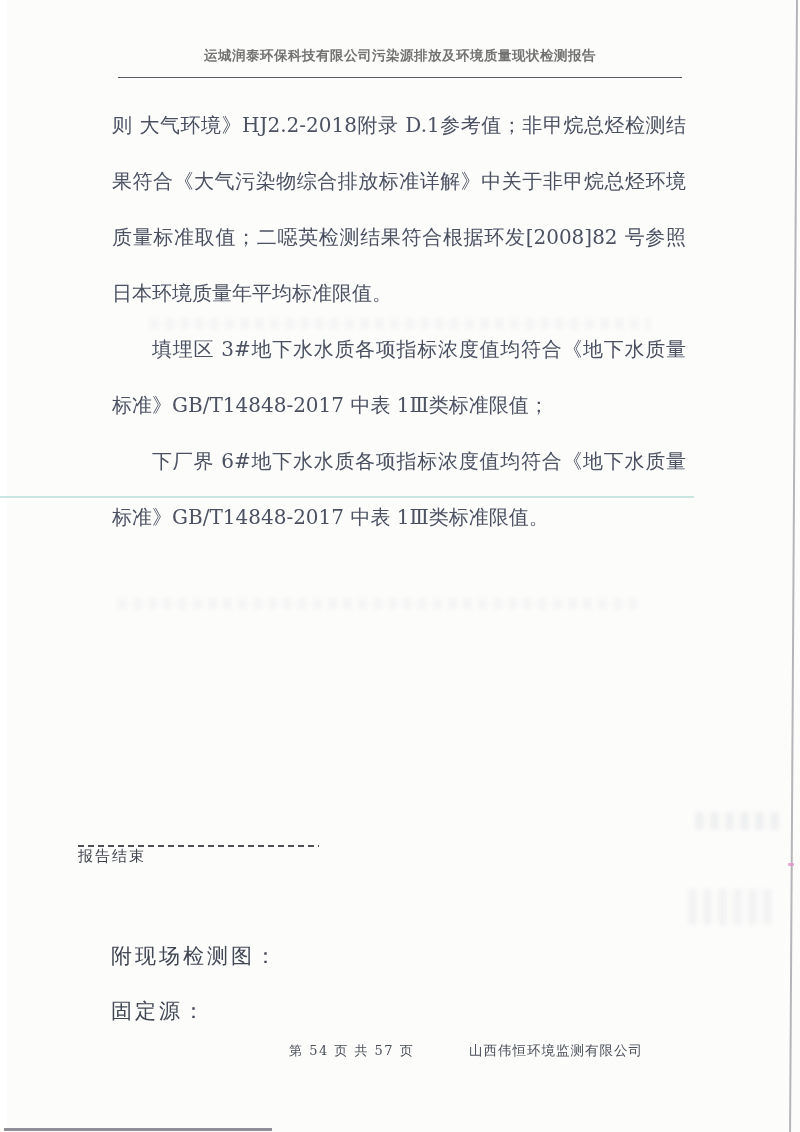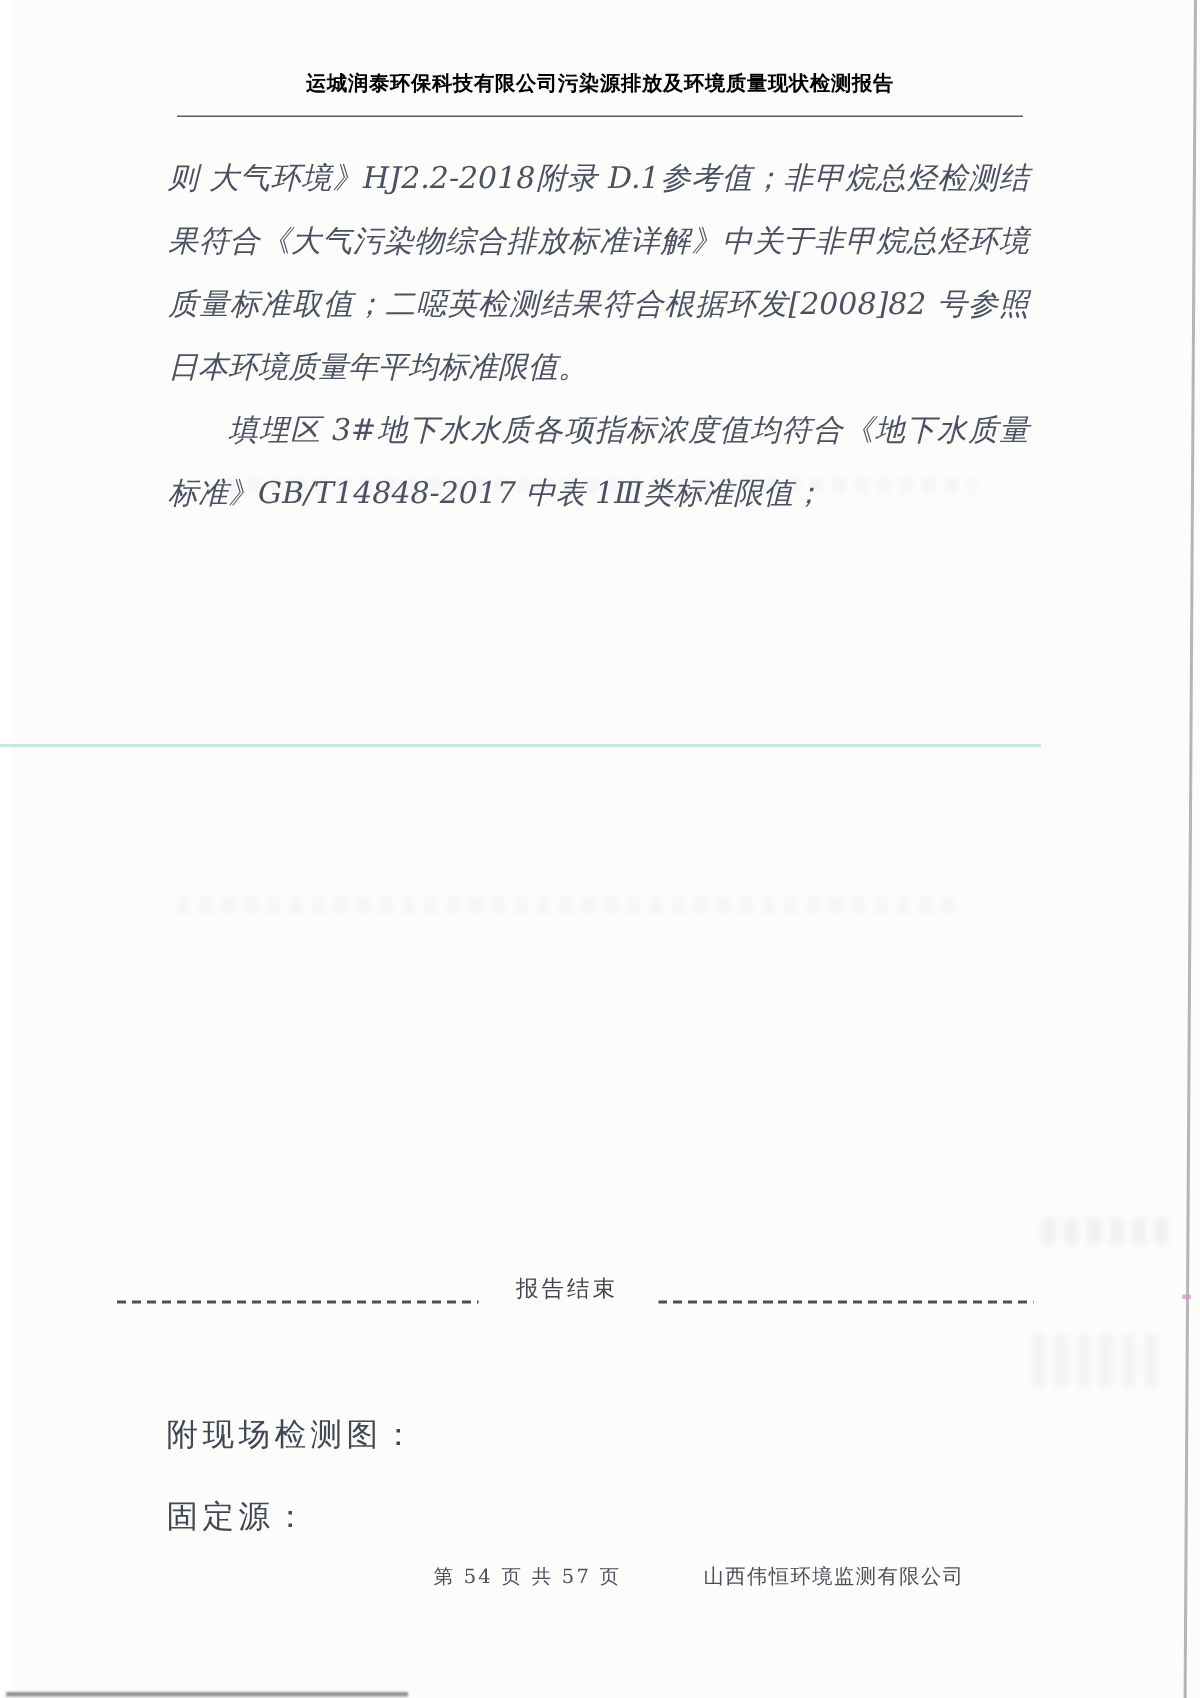--- a/index.html
+++ b/index.html
@@ -10,42 +10,41 @@
     background:#fcfcfb;
     overflow:hidden;
     font-family:"DejaVu Serif","Liberation Serif",serif;
   }
 
   
   .header-title {
     position:absolute; top:47px; left:0; width:100%;
     text-align:center;
     font-size:13.5px; font-weight:bold;
-    color:#000000; letter-spacing:0.5px;
+    color:#737373; letter-spacing:0.5px;
   }
   .header-rule {
     position:absolute; top:77px; left:118px; width:564px; height:0;
     border-top:1.6px solid #565b64;
   }
 
   
   .body-text {
     position:absolute; top:97px; left:112px; width:574px;
-    font-size:20px; line-height:42px;
+    font-size:20px; line-height:56px;
     color:#4b5161;
     text-align:justify;
-    font-style:italic;
   }
   .para { margin:0; }
   .para.indent { text-indent:2em; }
 
   
   .divider {
     position:absolute; top:845px; left:78px; width:611px; height:24px;
-    display:flex; align-items:flex-end;
+    display:flex; align-items:flex-start;flex-direction:column;
   }
   .dash-line {
     height:2px;
     background:repeating-linear-gradient(90deg,#4e5055 0 6px,transparent 6px 10px);
   }
   .dash-left  { width:241px; margin-right:25px; }
   .dash-right { flex:1; margin-left:27px; }
   .divider-label {
     font-size:15px; color:#40454e; letter-spacing:2px; white-space:nowrap;
   }
@@ -115,20 +114,21 @@
   <div class="ghost ghost-2"></div>
   <div class="ghost ghost-3"></div>
   <div class="ghost ghost-4"></div>
 
   <div class="header-title">运城润泰环保科技有限公司污染源排放及环境质量现状检测报告</div>
   <div class="header-rule"></div>
 
   <div class="body-text">
     <p class="para">则 大气环境》HJ2.2-2018附录 D.1参考值；非甲烷总烃检测结果符合《大气污染物综合排放标准详解》中关于非甲烷总烃环境质量标准取值；二噁英检测结果符合根据环发[2008]82 号参照日本环境质量年平均标准限值。</p>
     <p class="para indent">填埋区 3#地下水水质各项指标浓度值均符合《地下水质量标准》GB/T14848-2017 中表 1Ⅲ类标准限值；</p>
+    <p class="para indent">下厂界 6#地下水水质各项指标浓度值均符合《地下水质量标准》GB/T14848-2017 中表 1Ⅲ类标准限值。</p>
   </div>
 
   <div class="divider">
     <div class="dash-line dash-left"></div>
     <span class="divider-label">报告结束</span>
     <div class="dash-line dash-right"></div>
   </div>
 
   <div class="attach-heading attach-photos">附现场检测图：</div>
   <div class="attach-heading attach-fixed-source">固定源：</div>

